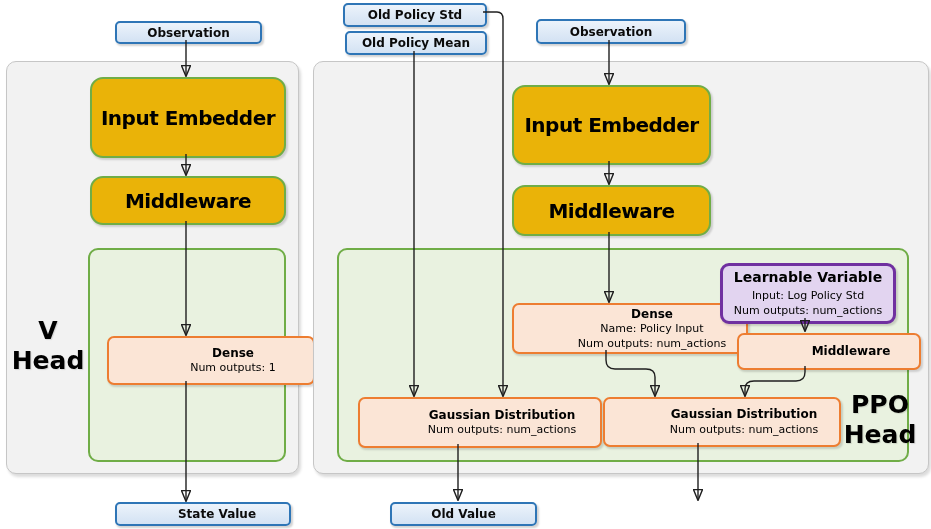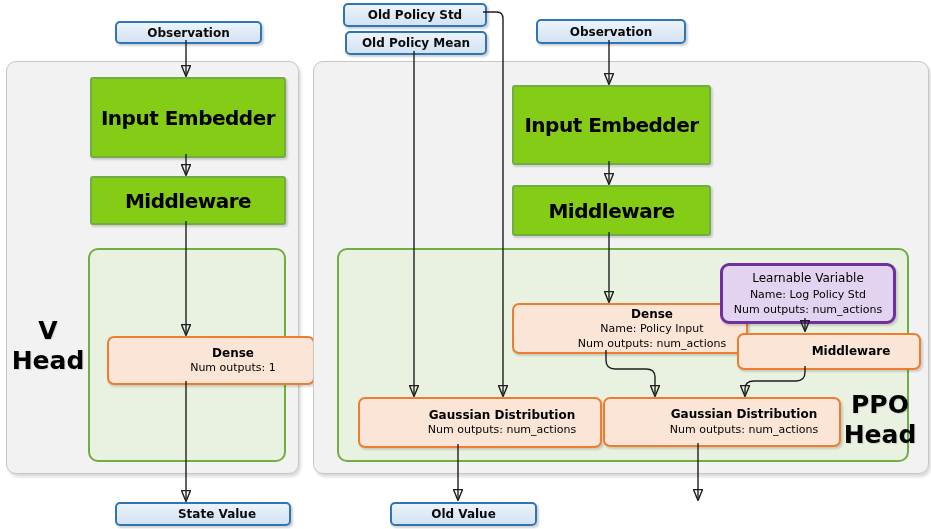--- a/index.html
+++ b/index.html
@@ -26,23 +26,23 @@
   .green-group {
     position: absolute;
     background: #e9f2e0;
     border: 2px solid #70ad47;
     border-radius: 10px;
   }
 
   
   .stage {
     position: absolute;
-    background: #84cc16;
+    background: #eab308;
     border: 2px solid #70ad47;
-    border-radius: 3px;
+    border-radius: 13px;
     display: flex;
     align-items: center;
     justify-content: center;
     font-weight: bold;
     color: #000;
     font-size: 20px;
     letter-spacing: -0.5px;
     box-shadow: 1.5px 2px 2px rgba(0,0,0,0.15);
   }
 
@@ -74,21 +74,21 @@
     display: flex;
     flex-direction: column;
     align-items: center;
     justify-content: center;
     text-align: center;
     color: #000;
     font-size: 11px;
     line-height: 1.4;
     box-shadow: 1.5px 2px 2px rgba(0,0,0,0.15);
   }
-  .variable .title { font-weight: normal; font-size: 12px; }
+  .variable .title { font-weight: bold; font-size: 14px; }
 
   
   .io {
     position: absolute;
     background: linear-gradient(180deg, #ecf3fb 0%, #d3e2f3 100%);
     border: 2.5px solid #2e75b6;
     border-radius: 5px;
     display: flex;
     align-items: center;
     justify-content: center;
@@ -165,21 +165,21 @@
   </div>
 
   <div class="node" style="left:512px; top:303px; width:188px; height:47px;">
     <span class="title">Dense</span>
     <span>Name: Policy Input</span>
     <span>Num outputs: num_actions</span>
   </div>
 
   <div class="variable" style="left:720px; top:263px; width:170px; height:55px;">
     <span class="title">Learnable Variable</span>
-    <span>Name: Log Policy Std</span>
+    <span>Input: Log Policy Std</span>
     <span>Num outputs: num_actions</span>
   </div>
 
   <div class="node" style="left:737px; top:333px; width:136px; height:33px;">
     <span class="title">Middleware</span>
   </div>
 
   <div class="node" style="left:358px; top:397px; width:196px; height:47px;">
     <span class="title">Gaussian Distribution</span>
     <span>Num outputs: num_actions</span>

